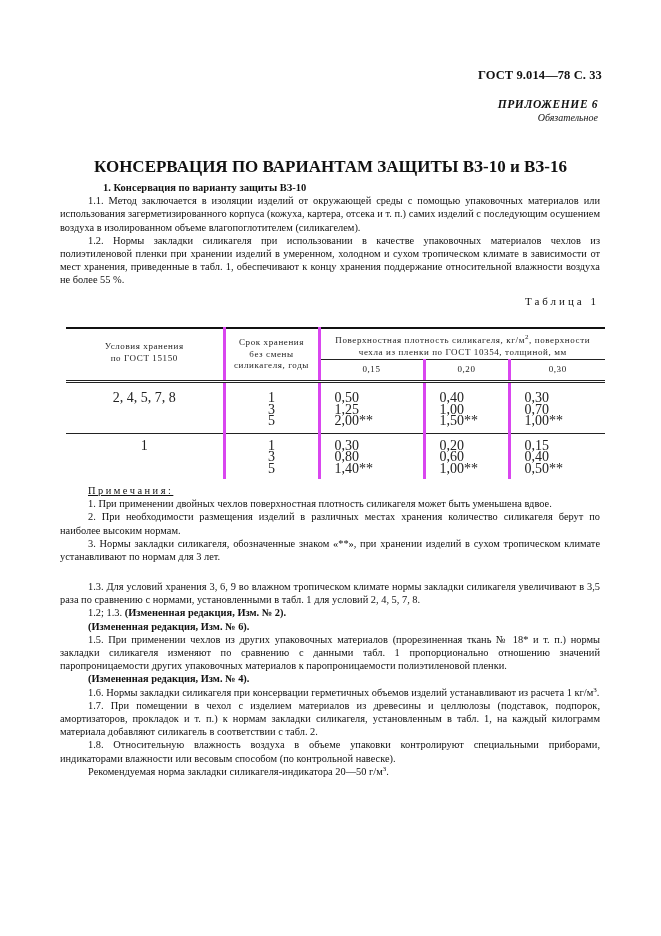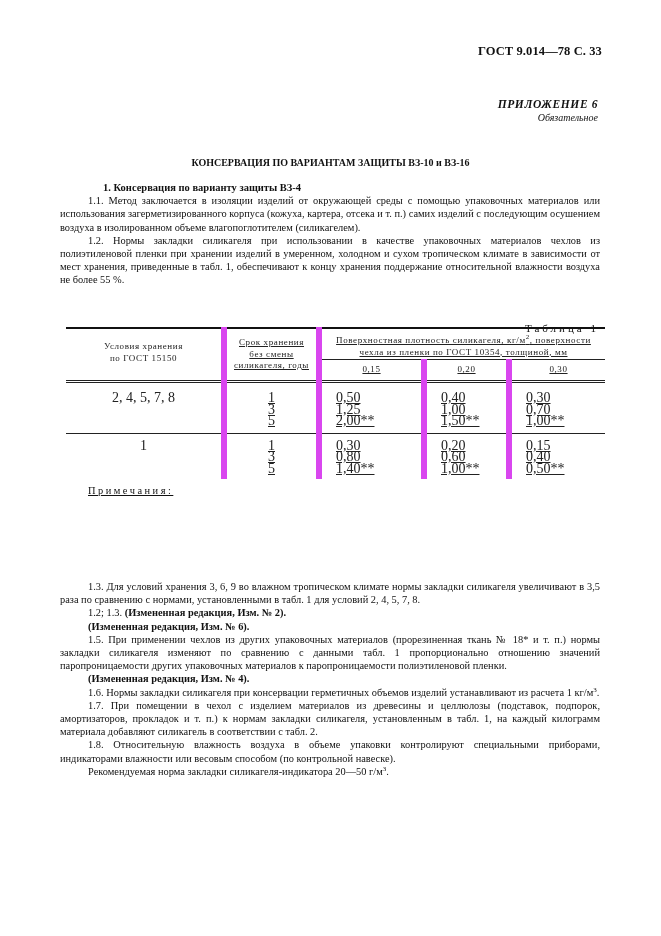--- a/index.html
+++ b/index.html
@@ -1,54 +1,54 @@
 <!DOCTYPE html>
 <html><head>
 <meta charset="utf-8">
 <style>
   html, body { margin: 0; padding: 0; background: #ffffff; }
   body { width: 661px; height: 936px; position: relative; overflow: hidden;
          font-family: "Liberation Serif", "DejaVu Serif", serif; color: #111; }
   .abs { position: absolute; }
-  .header-code { left: 478px; top: 44px; font-size: 12.5px; font-weight: bold; letter-spacing: 0.1px; }
+  .header-code { left: 478px; top: 68px; font-size: 12.5px; font-weight: bold; letter-spacing: 0.1px; }
   .appendix { right: 63px; top: 98px; text-align: right; font-style: italic; font-size: 11px; line-height: 13px; }
   .appendix .big { font-size: 11.5px; letter-spacing: 0.6px; font-weight: bold; }
   .appendix .small { font-size: 10px; }
-  .title { left: 0; width: 661px; top: 157px; text-align: center; font-weight: bold; font-size: 10px; }
+  .title { left: 0; width: 661px; top: 157px; text-align: center; font-weight: bold; font-size: 17px; }
   .text { left: 89px; width: 511px; font-size: 10.4px; line-height: 13.2px; text-align: justify; }
   .p { margin: 0; text-indent: 28px; }
   .sec-head { margin: 0; text-indent: 14px; font-weight: bold; font-size: 10.5px; }
-  .table-label { right: 62px; top: 322px; font-size: 11px; letter-spacing: 3px; }
+  .table-label { right: 62px; top: 295px; font-size: 11px; letter-spacing: 3px; }
   table.t1 { position: absolute; left: 66px; top: 327px; width: 539px; border-collapse: collapse;
              font-size: 9px; letter-spacing: 0.6px; color: #222; }
   table.t1 td { padding: 0; vertical-align: top; }
   .t1 .top { border-top: 2.5px solid #111; }
   .hcell { text-align: center; line-height: 11.5px; }
-  .vline { border-left: 6px solid #d946ef; text-decoration: underline; }
+  .vline { border-left: 3px solid #d946ef; }
   .dbl { border-bottom: 3px double #222; }
   .body-row td { font-size: 14px; letter-spacing: 0; line-height: 11.6px; }
   .rowsep { border-top: 1px solid #222; }
   .stack div { white-space: nowrap; }
   sup { font-size: 7px; line-height: 0; }
   .notes-title { letter-spacing: 2.5px; text-decoration: underline; }
 </style>
 </head>
 <body>
 
 <div class="abs header-code">ГОСТ 9.014—78 С. 33</div>
 
 <div class="abs appendix">
   <div class="big">ПРИЛОЖЕНИЕ 6</div>
   <div class="small">Обязательное</div>
 </div>
 
 <div class="abs title">КОНСЕРВАЦИЯ ПО ВАРИАНТАМ ЗАЩИТЫ ВЗ-10 и ВЗ-16</div>
 
 <div class="abs text" style="top:181px;">
-  <p class="sec-head">1. Консервация  по  варианту защиты  ВЗ-4</p>
+  <p class="sec-head">1. Консервация  по  варианту защиты  ВЗ-10</p>
   <p class="p" style="margin-left:-29px;">1.1. Метод заключается в изоляции изделий от окружающей среды с помощью упаковочных материалов или использования загерметизированного корпуса (кожуха, картера, отсека и т. п.) самих изделий с последующим осушением воздуха в изолированном объеме влагопоглотителем (силикагелем).</p>
   <p class="p" style="margin-left:-29px;">1.2. Нормы закладки силикагеля при использовании в качестве упаковочных материалов чехлов из полиэтиленовой пленки при хранении изделий в умеренном, холодном и сухом тропическом климате в зависимости от мест хранения, приведенные в табл. 1, обеспечивают к концу хранения поддержание относительной влажности воздуха не более 55 %.</p>
 </div>
 
 <div class="abs table-label">Таблица 1</div>
 
 <table class="t1">
   <colgroup>
     <col style="width:158px">
       <col style="width:95px">
@@ -121,20 +121,23 @@
       <div>0,15</div>
       <div>0,40</div>
       <div>0,50**</div>
     </td>
   </tr>
 </tbody>
   </table>
 
 <div class="abs text" style="top:484px;left:60px;width:540px;">
   <p class="p notes-title">Примечания:</p>
+  <p class="p">1. При применении двойных чехлов поверхностная плотность силикагеля может быть уменьшена вдвое.</p>
+  <p class="p">2. При необходимости размещения изделий в различных местах хранения количество силикагеля берут по наиболее высоким нормам.</p>
+  <p class="p">3. Нормы закладки силикагеля, обозначенные знаком «**», при хранении изделий в сухом тропическом климате устанавливают по нормам для 3 лет.</p>
 </div>
 
 <div class="abs text" style="top:580px;left:60px;width:540px;">
   <p class="p">1.3. Для условий хранения 3, 6, 9 во влажном тропическом климате нормы закладки силикагеля увеличивают в 3,5 раза по сравнению с нормами, установленными в табл. 1 для условий 2, 4, 5, 7, 8.</p>
   <p class="p"><span>1.2; 1.3. </span><b>(Измененная редакция, Изм. № 2).</b></p>
   <p class="p" style="font-weight:bold;">(Измененная редакция, Изм. № 6).</p>
   <p class="p">1.5. При применении чехлов из других упаковочных материалов (прорезиненная ткань № 18* и т. п.) нормы закладки силикагеля изменяют по сравнению с данными табл. 1 пропорционально отношению значений паропроницаемости других упаковочных материалов к паропроницаемости полиэтиленовой пленки.</p>
   <p class="p" style="font-weight:bold;">(Измененная редакция, Изм. № 4).</p>
   <p class="p"><span>1.6. Нормы  закладки  силикагеля  при  консервации герметичных объемов изделий устанавливают из расчета 1 кг/м</span><sup>3</sup><span>.</span></p>
   <p class="p">1.7. При помещении в чехол с изделием материалов из древесины и целлюлозы (подставок, подпорок, амортизаторов, прокладок и т. п.) к нормам закладки силикагеля, установленным в табл. 1, на каждый килограмм материала добавляют силикагель в соответствии с табл. 2.</p>

